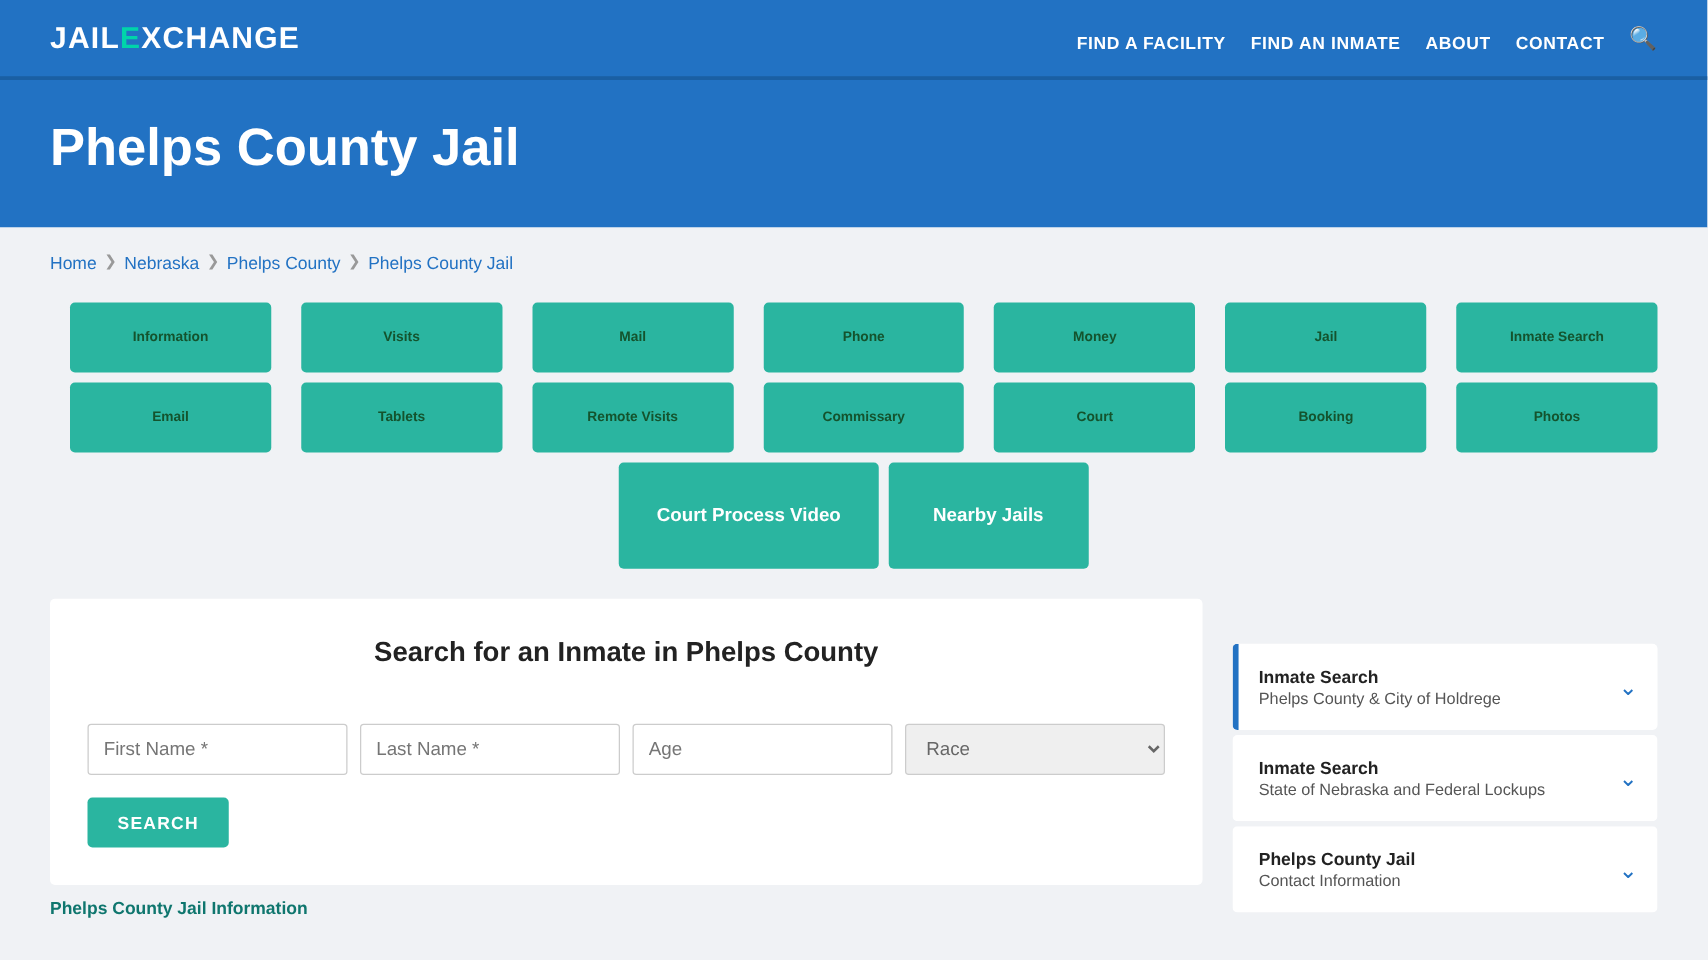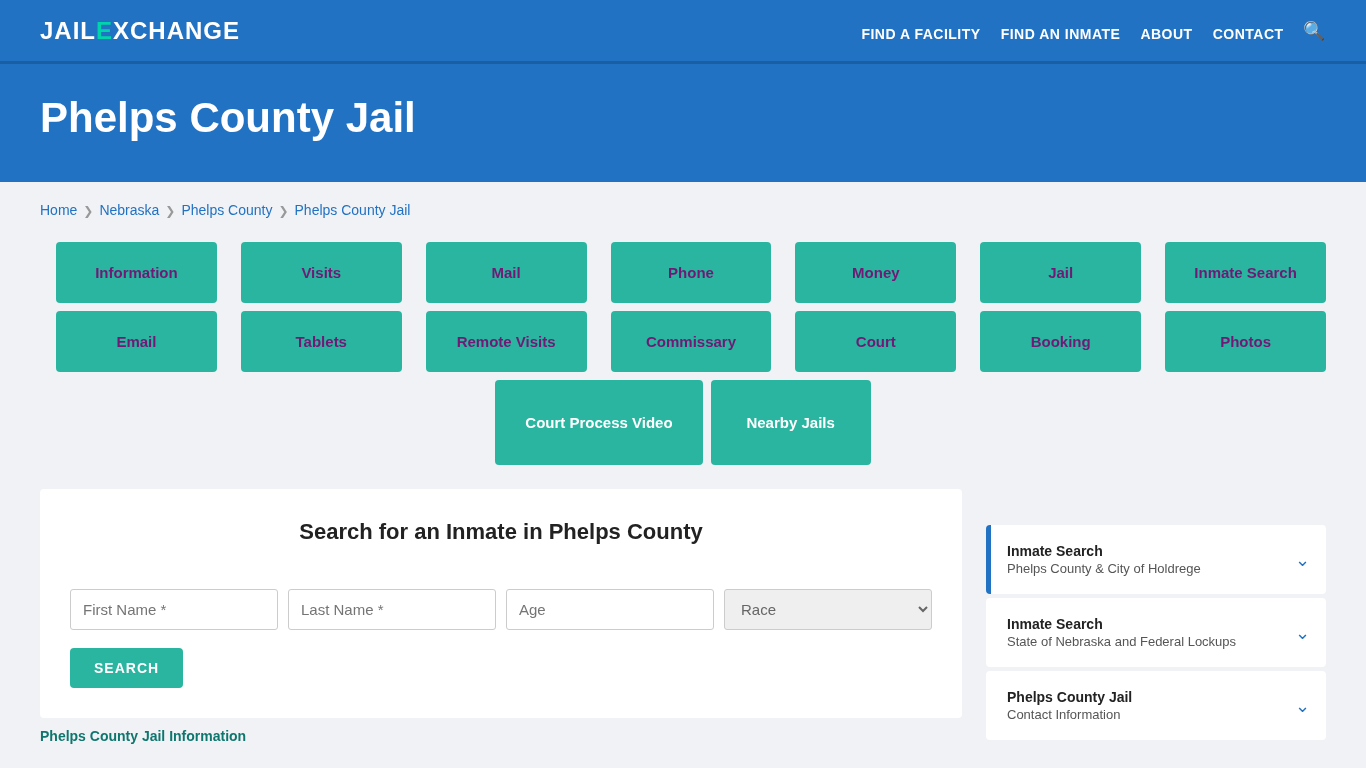--- a/index.html
+++ b/index.html
@@ -60,21 +60,21 @@
 
     
     .content-area {
       background: #f0f2f5;
       padding: 20px 40px 40px 40px;
     }
 
     
     .breadcrumb {
       display: flex;
-      align-items: flex-end;
+      align-items: flex-start;
       gap: 6px;
       font-size: 14px;
       margin-bottom: 24px;
       flex-wrap: wrap;
     }
     .breadcrumb a {
       color: #2272c3;
       text-decoration: none;
     }
     .breadcrumb-sep {
@@ -99,25 +99,25 @@
       margin-bottom: 8px;
     }
     .button-grid-row3 {
       display: flex;
       justify-content: center;
       gap: 8px;
       margin-bottom: 24px;
     }
     .grid-btn {
       background: #2ab5a0;
-      color: #701a75;
+      color: #14532d;
       border: none;
       border-radius: 4px;
       padding: 22px 10px;
-      font-size: 15px;
+      font-size: 11px;
       font-weight: 600;
       cursor: pointer;
       text-align: center;
       transition: background 0.2s;
       margin-left: 16px;
     }
     .grid-btn-wide {
       background: #2ab5a0;
       color: #fff;
       border: none;

